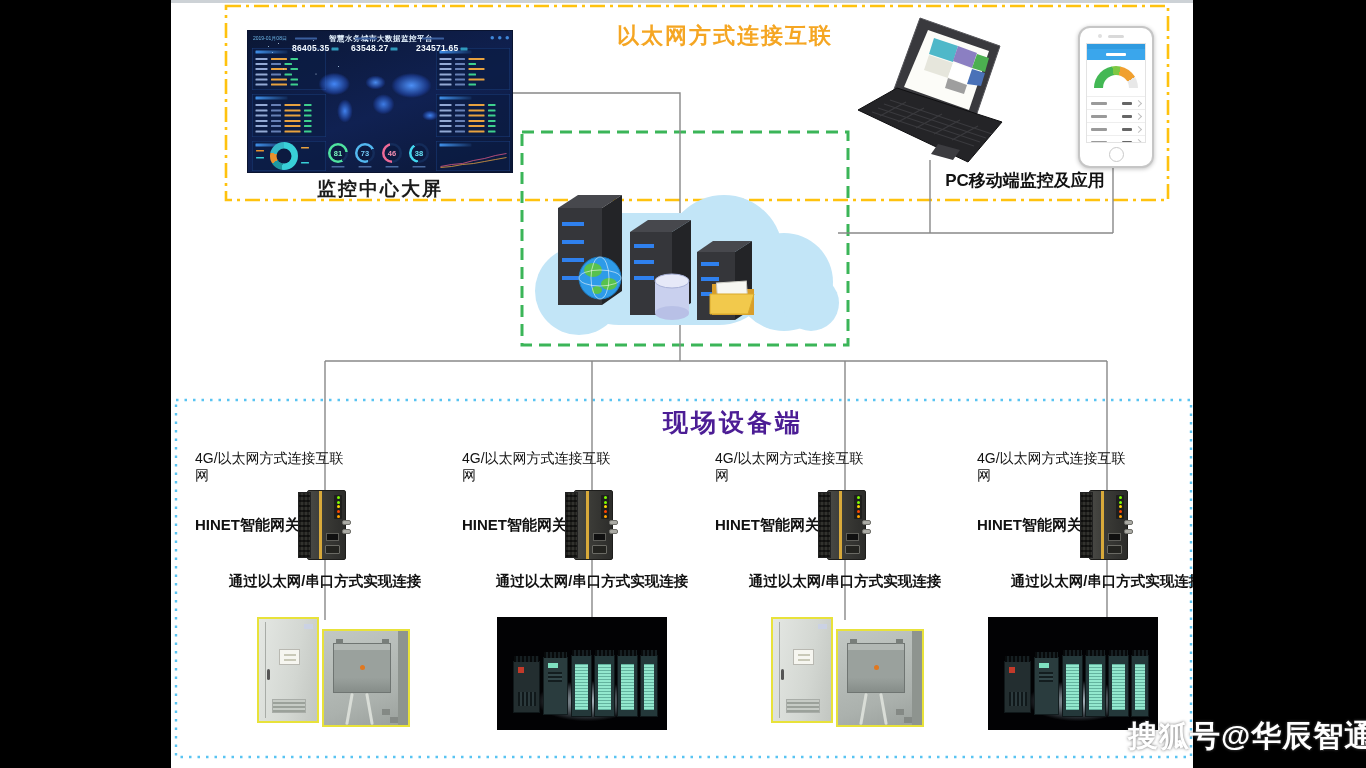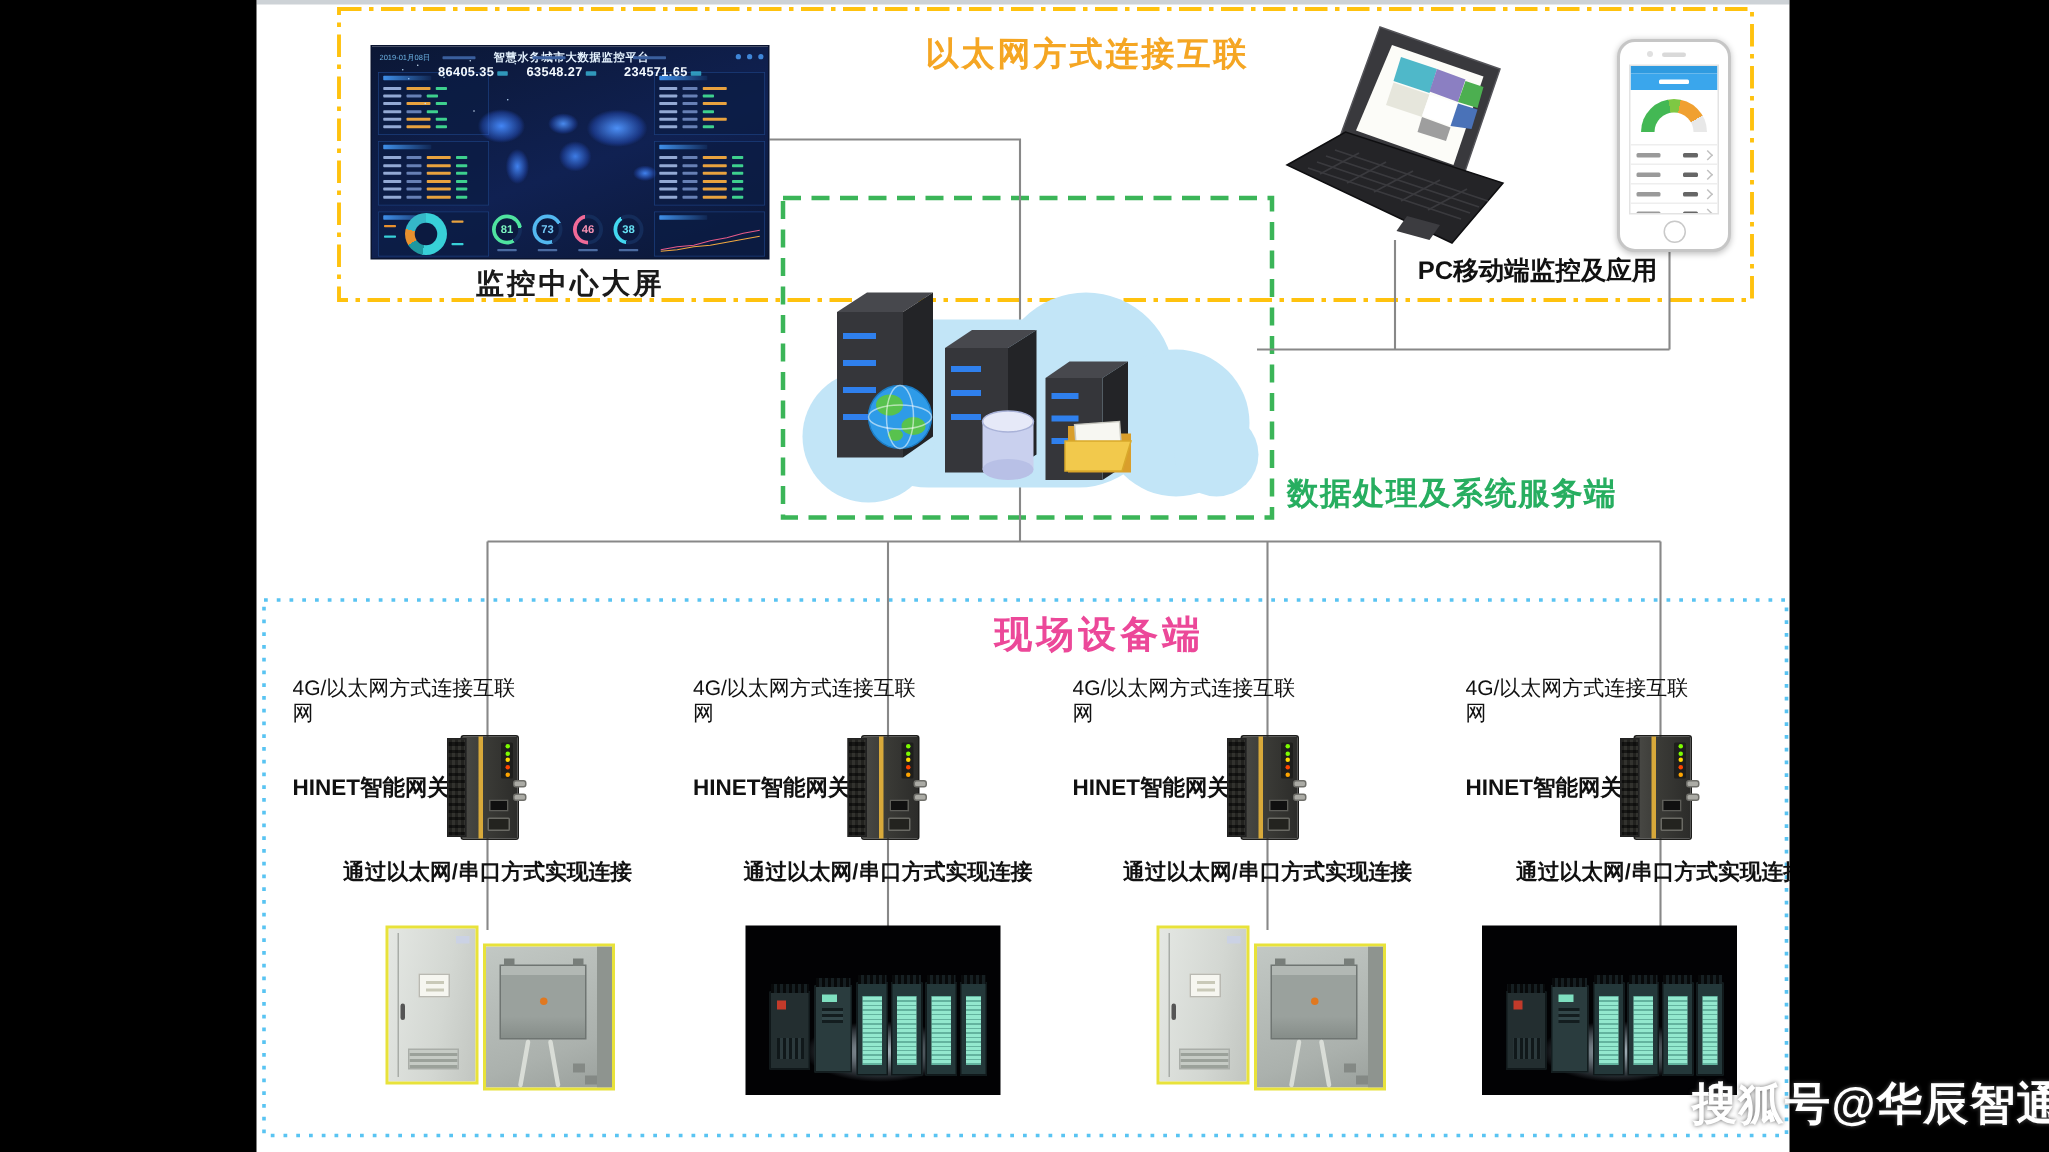--- a/index.html
+++ b/index.html
@@ -13,21 +13,21 @@
   #top-strip { position:absolute; left:171px; top:0; width:1022px; height:3px; background:#cdd2d6; z-index:3; }
 
   #wires { position:absolute; left:0; top:0; z-index:1; }
 
   .cn-label { position:absolute; white-space:nowrap; color:#111; z-index:3; }
   #zone1-title { left:617px; top:21px; font-size:22px; font-weight:bold; letter-spacing:2px; color:#F5A623; }
   #dash-caption { left:247px; top:176px; width:266px; text-align:center; font-size:19px; font-weight:bold; letter-spacing:2px; color:#1a1a1a; }
   #pc-label { left:930px; top:169px; width:190px; text-align:center; font-size:17px; font-weight:600; }
   #cloud-label { left:528px; top:316px; font-size:17px; font-weight:bold; z-index:4; }
   #cloud-side-title { left:858px; top:315px; font-size:21px; font-weight:bold; letter-spacing:1px; color:#27AE60; }
-  #field-title { left:633px; top:406px; width:200px; text-align:center; font-size:25px; font-weight:bold; letter-spacing:3px; color:#ec4899; }
+  #field-title { left:633px; top:406px; width:200px; text-align:center; font-size:25px; font-weight:bold; letter-spacing:3px; color:#4c1d95; }
 
   
   #dashboard { position:absolute; left:247px; top:30px; width:266px; height:143px; overflow:hidden; z-index:3;
     background:linear-gradient(160deg,#0b1735 0%,#102152 55%,#0b1735 100%); border:1px solid #0a1430; }
   #dash-scale { position:absolute; left:0; top:0; width:532px; height:286px; transform:scale(.5); transform-origin:0 0; }
   .dash-date { position:absolute; left:10px; top:8px; font-size:10px; color:#6FB7E8; }
   .dash-title { position:absolute; left:0; top:5px; width:100%; text-align:center; font-size:15px; font-weight:bold; color:#E6F4FF; letter-spacing:1px; }
   .dash-icons { position:absolute; right:10px; top:10px; display:flex; gap:8px; }
   .dash-icons i { width:7px; height:7px; border-radius:50%; background:#3f86d8; }
   .panel { position:absolute; background:rgba(12,28,68,.78); border:1px solid #1d3f7e; }
@@ -184,21 +184,20 @@
       <path d="M845,361 V620"></path>
       <path d="M1107,361 V620"></path>
     </g>
   </svg>
 
   <div id="top-strip"></div>
 
   <div id="zone1-title" class="cn-label">以太网方式连接互联</div>
   <div id="dash-caption" class="cn-label">监控中心大屏</div>
   <div id="pc-label" class="cn-label">PC移动端监控及应用</div>
-  <div id="cloud-side-title" class="cn-label">数据处理及系统服务端</div>
   <div id="field-title" class="cn-label">现场设备端</div>
 
   <div id="dashboard">
     <div id="dash-scale">
       <div class="dash-date">2019-01月08日</div>
       <div class="dash-title">智慧水务城市大数据监控平台</div>
       <div class="dash-icons">
           <i></i>
           <i></i>
           <i></i>

